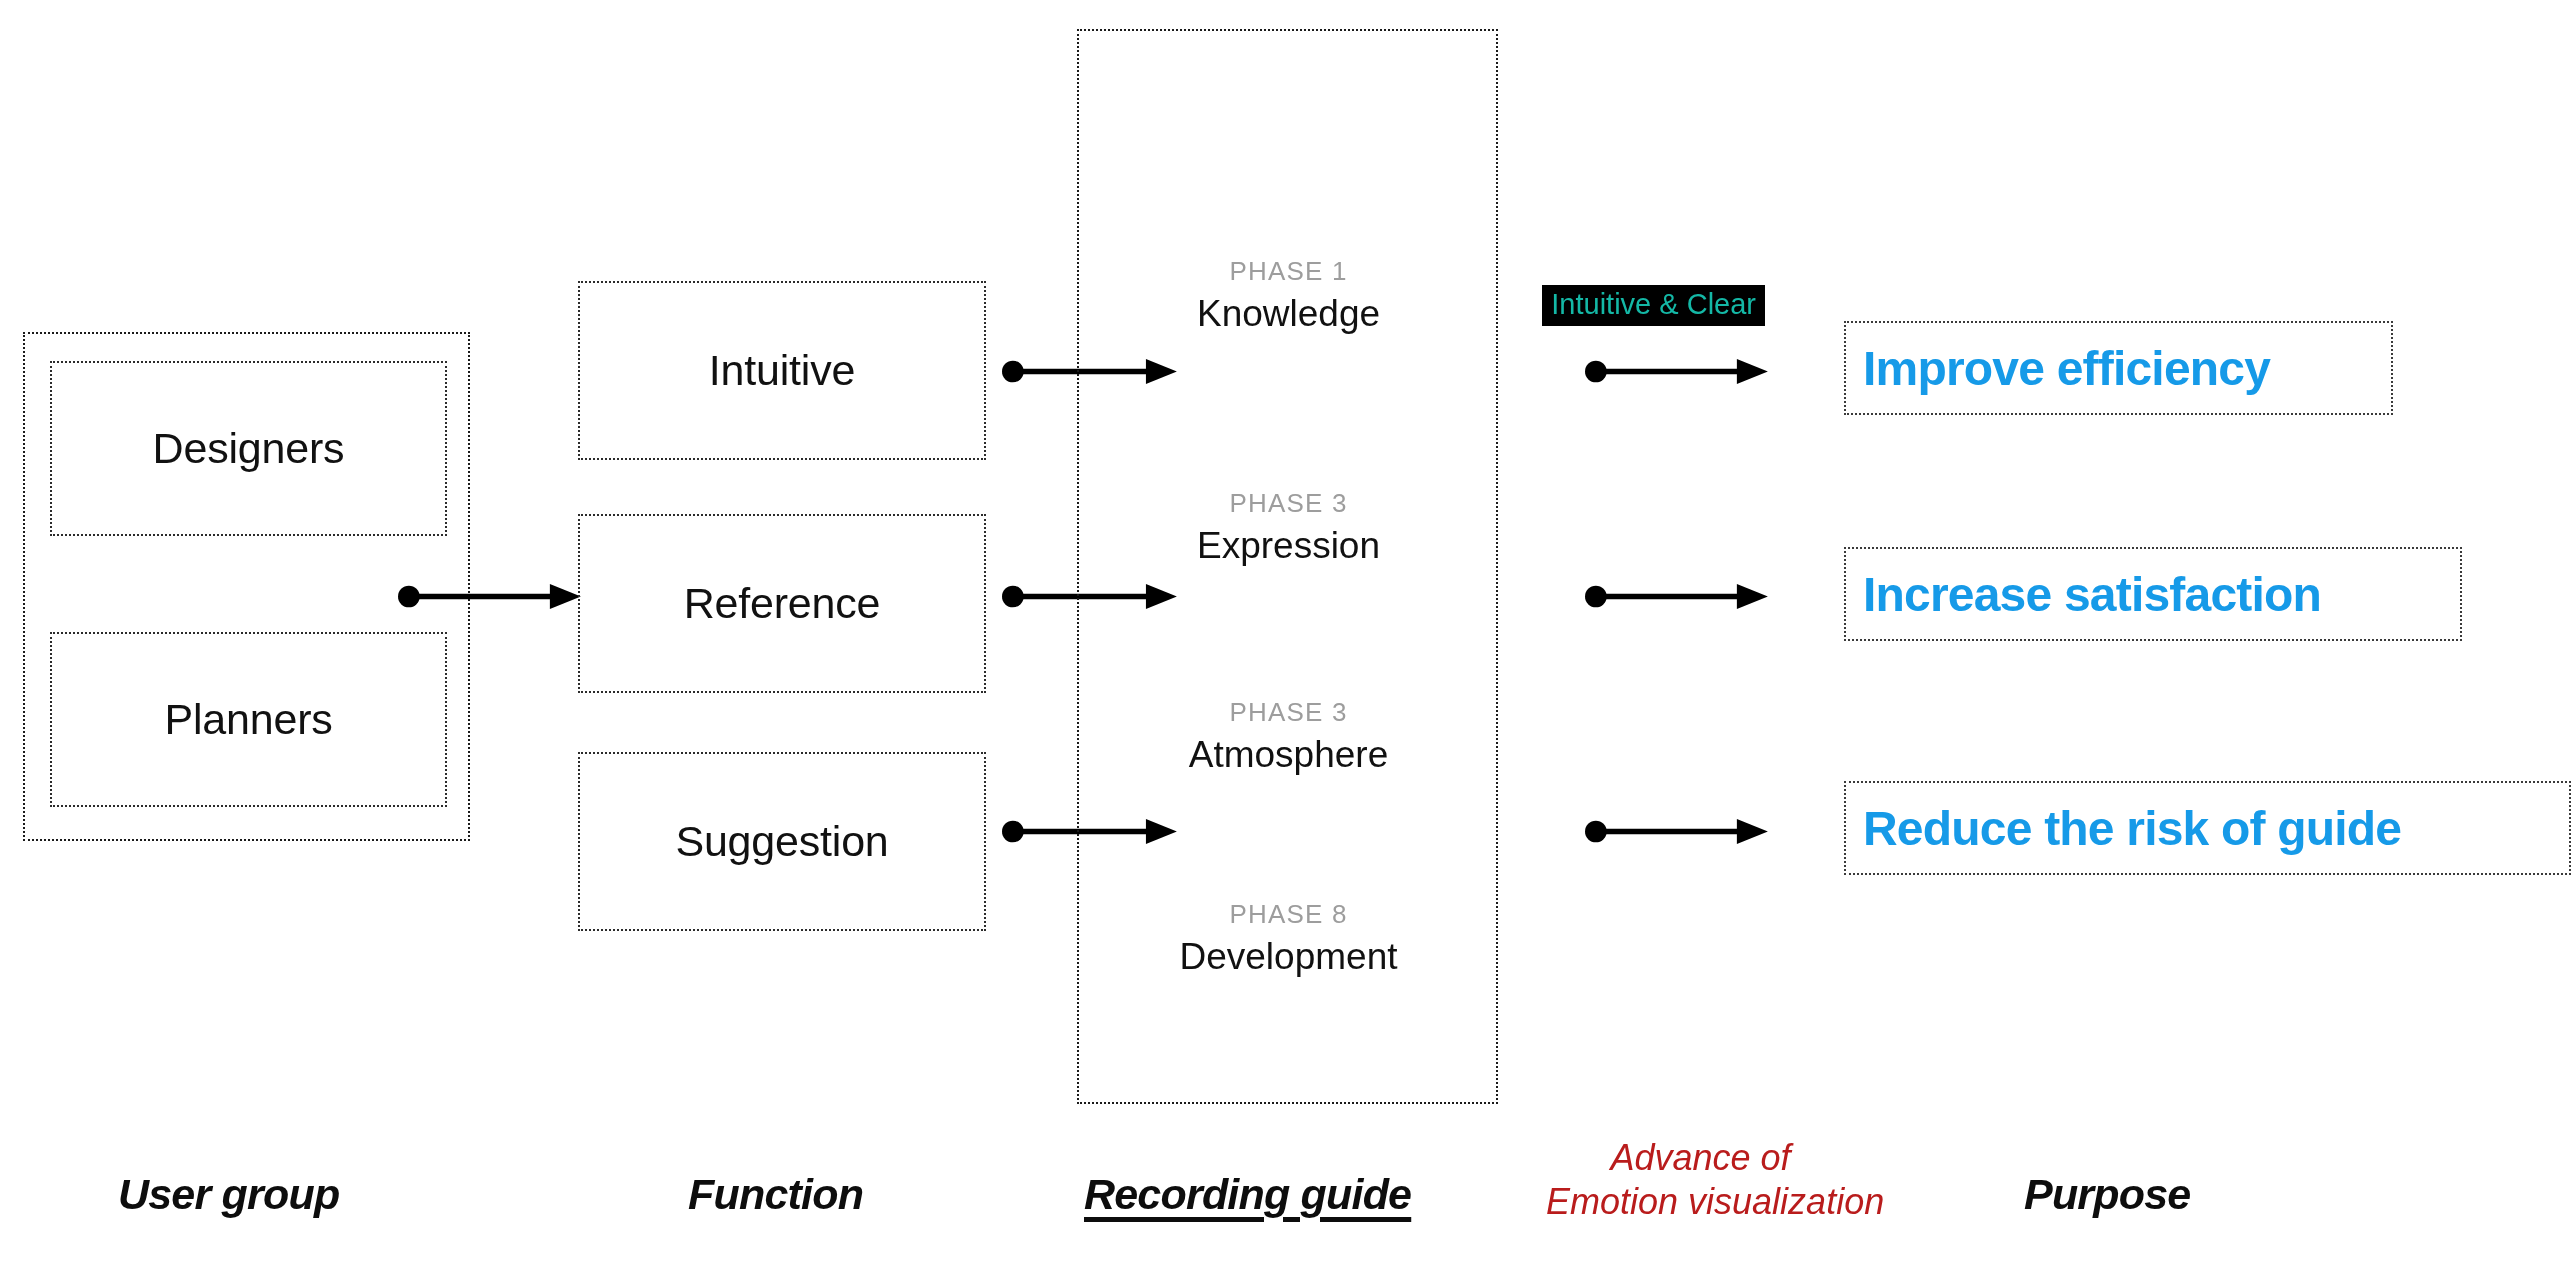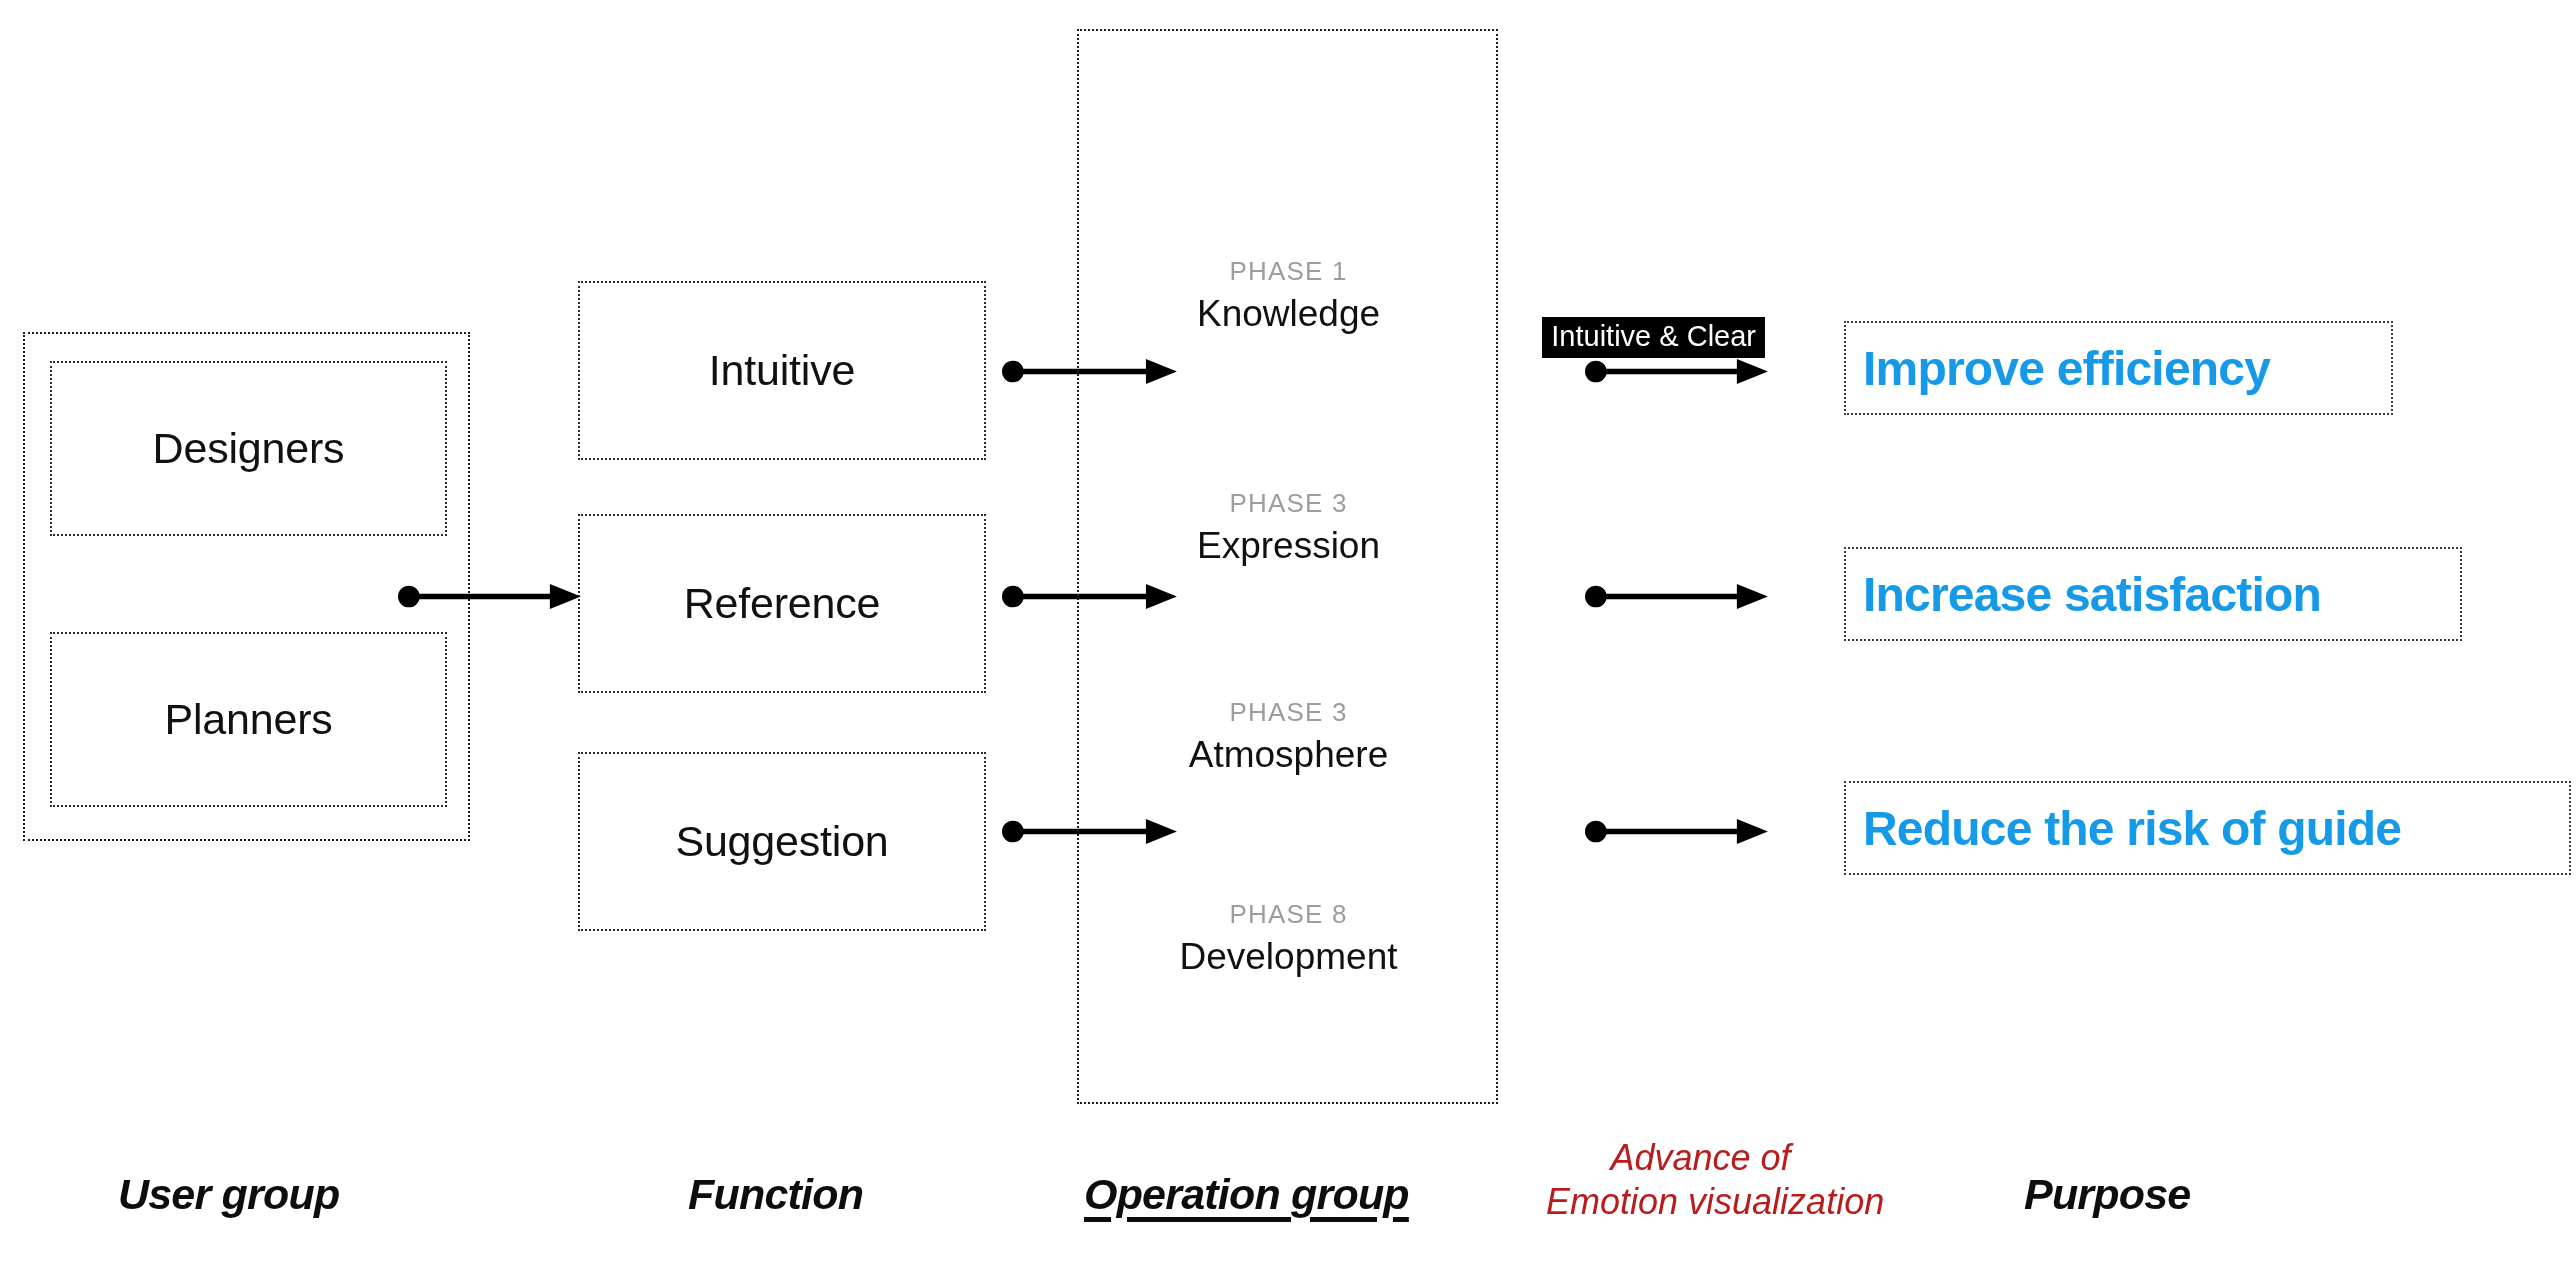--- a/index.html
+++ b/index.html
@@ -60,28 +60,27 @@
     font-size: 37px;
     color: #111111;
     line-height: 1.25;
     font-weight: 400;
     margin-top: 3.1px;
   }
 
   
   .badge {
     background: #000000;
-    color: #ffffff;
+    color: #14b8a6;
     font-size: 29px;
     font-weight: 400;
     padding: 4.6px 9.3px 7px 9.3px;
     white-space: nowrap;
     line-height: 1;
     display: inline-block;
-    margin-top: 32px;
   }
 
   
   .purpose-box {
     border: 2.3px dotted #3a3a3a;
     box-sizing: border-box;
     display: flex;
     align-items: center;
     padding-left: 17px;
   }
@@ -238,21 +237,21 @@
   </div>
 
   <div class="abs purpose-box" style="left:1844px; top:781px; width:727px; height:94px;">
     <span class="purpose-text">Reduce the risk of guide</span>
   </div>
 
   <div class="abs footer-label" style="left:118px; top:1170px;">User group</div>
 
   <div class="abs footer-label" style="left:688px; top:1170px;">Function</div>
 
-  <div class="abs footer-label underline" style="left:1084px; top:1170px;">Operation group</div>
+  <div class="abs footer-label underline" style="left:1084px; top:1170px;">Recording guide</div>
 
   <div class="abs footer-note" style="left:1546px; top:1136px; width:309px;">
     <div>Advance of</div>
     <div>Emotion visualization</div>
   </div>
 
   <div class="abs footer-label" style="left:2024px; top:1170px;">Purpose</div>
 
 </div>
 

